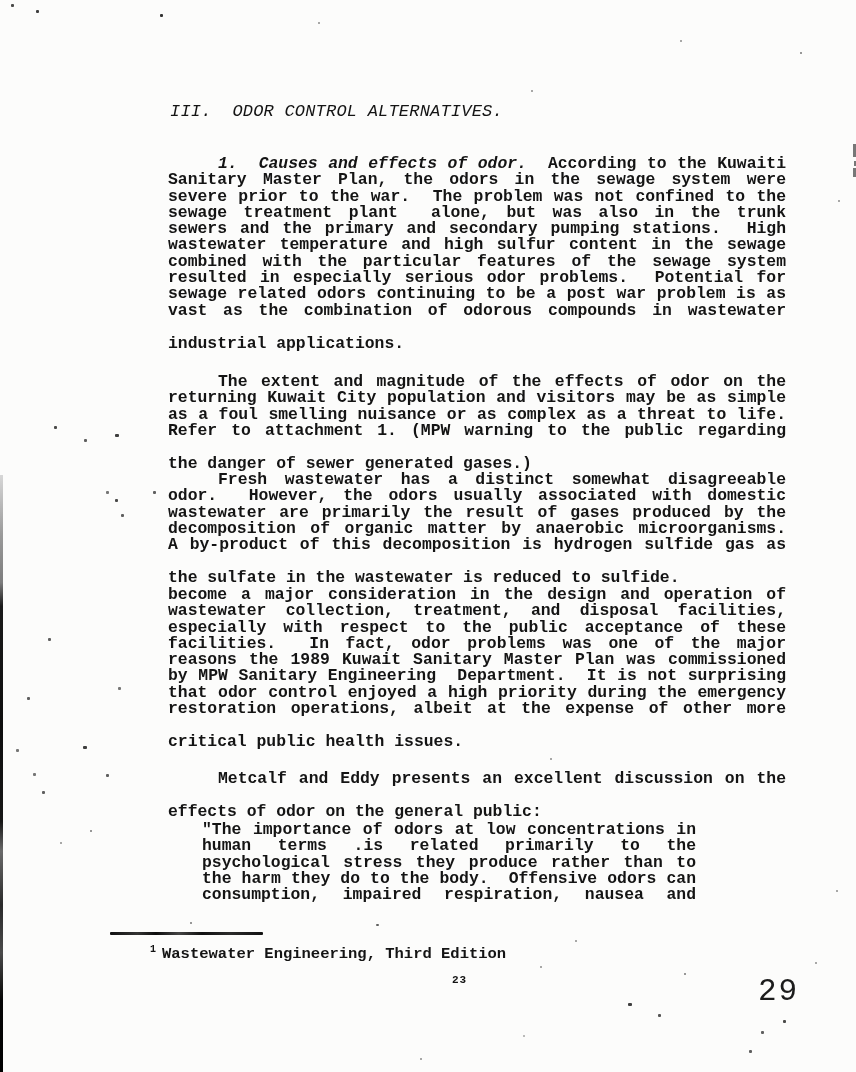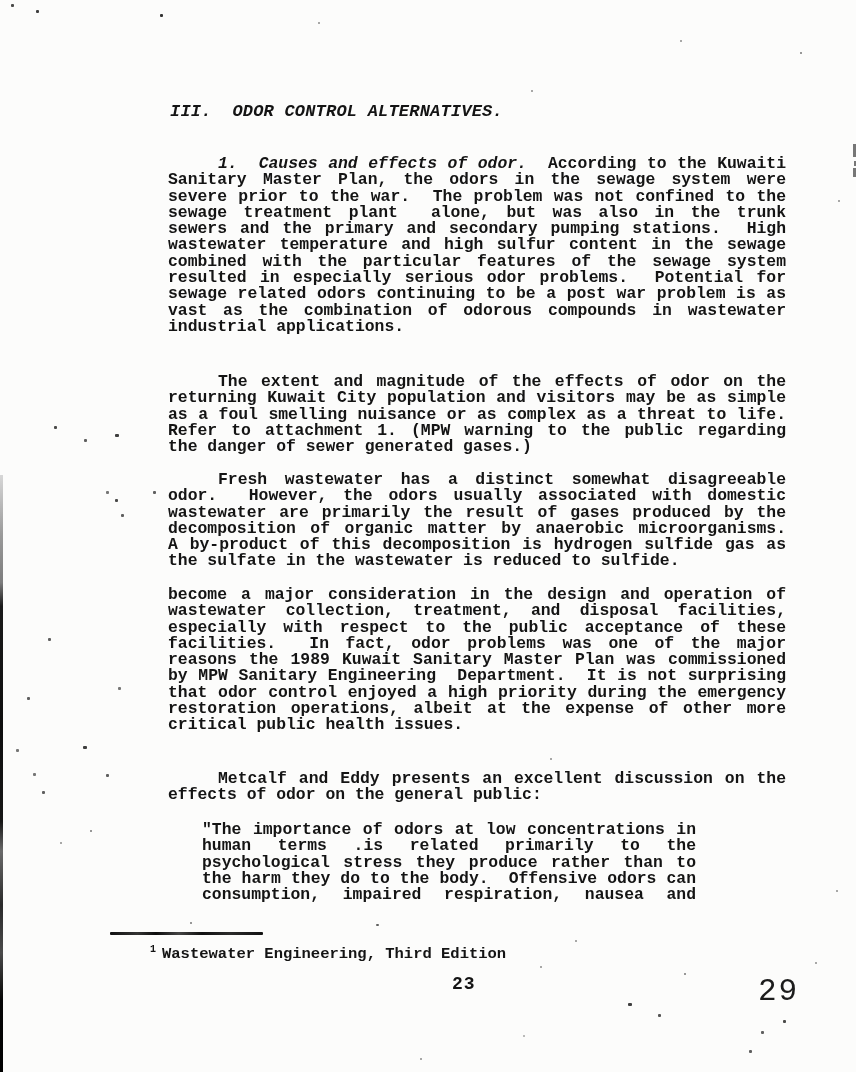--- a/index.html
+++ b/index.html
@@ -8,50 +8,50 @@
     background:#fcfcfb;
     position:relative;
     overflow:hidden;
     font-family:"Liberation Mono", monospace;
     color:#141414;
   }
   .page{position:absolute;inset:0;}
   .abs{position:absolute;}
   .heading{
     left:170px;top:102px;width:620px;
-    font-size:17px;font-weight:bold;font-style:italic;
+    font-size:17px;font-weight:normal;font-style:italic;
     letter-spacing:.2px;
     white-space:nowrap;
   }
   .para{
     left:168px;width:618px;
     font-size:16.4px;font-weight:bold;line-height:16.3px;
   }
   .quote{
     left:202px;width:494px;
     font-size:16.4px;font-weight:bold;line-height:16.3px;
   }
   .tline{text-align:justify;text-align-last:justify;white-space:normal;overflow:visible;}
-  .tline.tlast{text-align-last:left;}
+  .tline.tlast{text-align-last:left;margin-top:17px;}
   .tline.first{text-indent:50px;}
   .it{font-style:italic;}
   .footnote-rule{
     left:110px;top:932px;width:153px;height:3px;
     background:linear-gradient(90deg,#111 0%,#333 18%,#0c0c0c 30%,#444 45%,#101010 60%,#2b2b2b 78%,#111 100%);
     border-radius:1px;
   }
   .footnote{
     left:150px;top:941px;width:500px;
     font-size:15.5px;font-weight:bold;line-height:18px;
     white-space:nowrap;
   }
   .footnote sup{font-size:10px;vertical-align:6px;margin-right:6px;}
   .pagenum{
     left:452px;top:974px;
-    font-size:18px;font-weight:bold;letter-spacing:1px;
+    font-size:11px;font-weight:bold;letter-spacing:1px;
   }
   .stamp{
     left:758px;top:974px;
     font-size:31px;font-weight:normal;color:#1c1c1c;letter-spacing:2px;
   }
   .edge-line{
     left:0;top:475px;width:3px;height:597px;
     background:linear-gradient(180deg,
       #d7d7d7 0%, #9a9a9a 10%, #7d7d7d 18%, #1a1a1a 22%,
       #0e0e0e 42%, #161616 58%, #6a6a6a 63%, #2a2a2a 72%,

